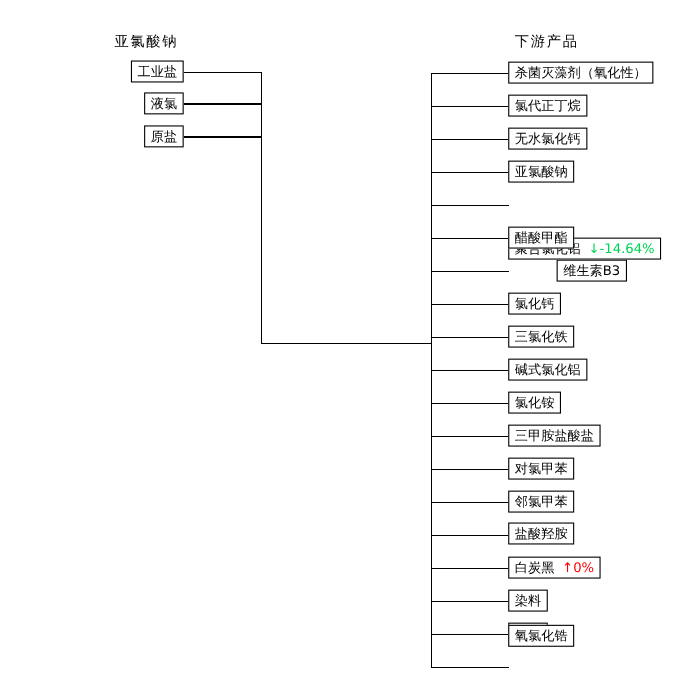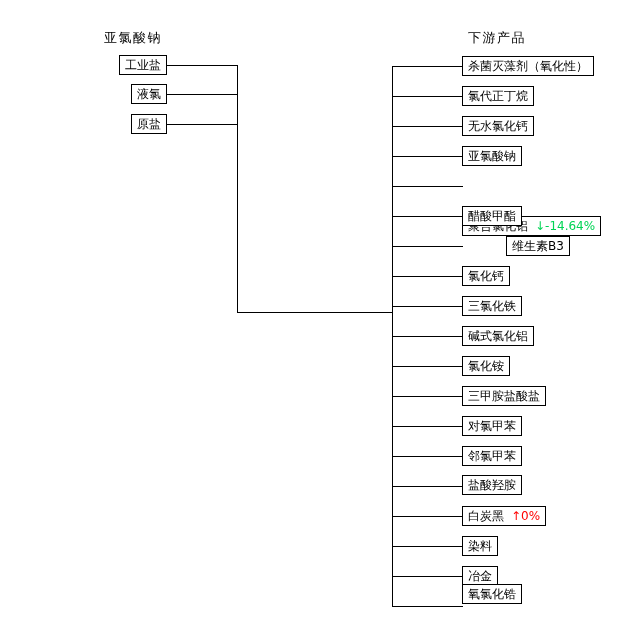--- a/index.html
+++ b/index.html
@@ -122,16 +122,16 @@
       <div class="node-box downstream-box" style="top: 296px;"><span>三氯化铁</span></div>
       <div class="node-box downstream-box" style="top: 326px;"><span>碱式氯化铝</span></div>
       <div class="node-box downstream-box" style="top: 356px;"><span>氯化铵</span></div>
       <div class="node-box downstream-box" style="top: 386px;"><span>三甲胺盐酸盐</span></div>
       <div class="node-box downstream-box" style="top: 416px;"><span>对氯甲苯</span></div>
       <div class="node-box downstream-box" style="top: 446px;"><span>邻氯甲苯</span></div>
       <div class="node-box downstream-box" style="top: 475px; text-align: right;"><span>盐酸羟胺</span></div>
       <div class="node-box downstream-box" style="top: 506px;"><span>白炭黑</span><span class="change up"><span>↑</span>0%</span></div>
       <div class="node-box downstream-box" style="top: 536px; text-align: center;"><span>染料</span></div>
       <div class="node-box downstream-box" style="top: 566px;"><span>冶金</span></div>
-      <div class="node-box downstream-box" style="top: 584px;"><span>氧氯化锆</span></div>
+      <div class="node-box downstream-box" style="top: 568px;"><span>氧氯化锆</span></div>
     </div>
 
 </div>
 
 </body></html>

